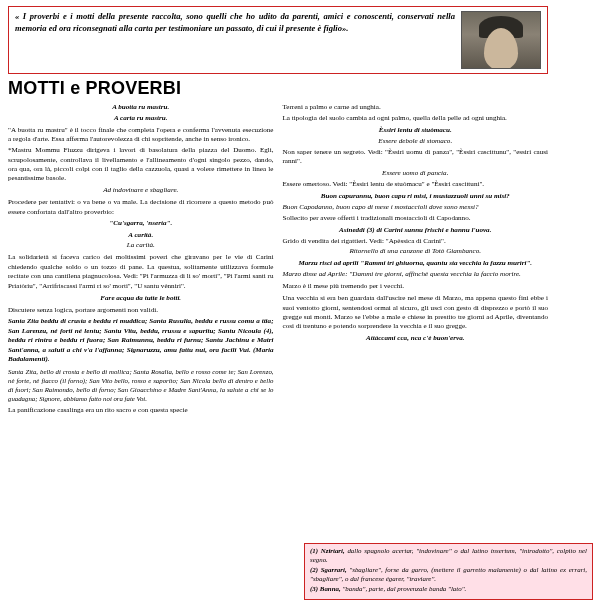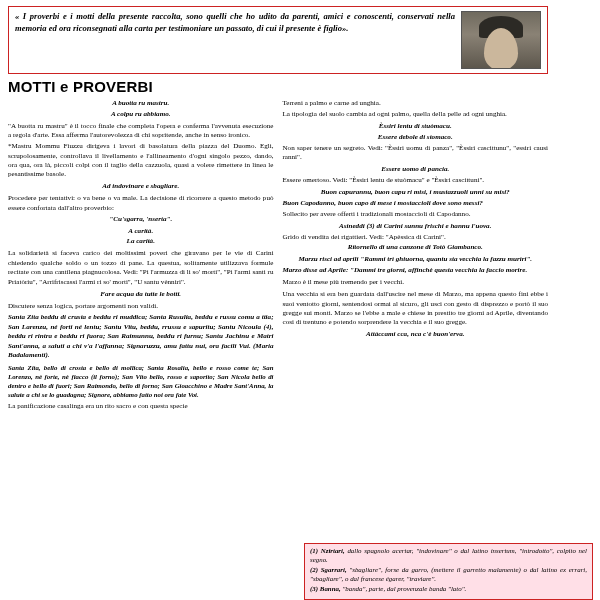--- a/index.html
+++ b/index.html
@@ -39,29 +39,29 @@
   }
   .portrait:before{
     content:"";position:absolute;left:50%;top:4px;width:44px;height:22px;
     transform:translateX(-50%);
     border-radius:50% 50% 10% 10%;
     background:#2c2a25;
   }
 
   h1.title{
     font-family:"Liberation Sans", sans-serif;
-    font-size:15px;font-weight:bold;margin:2px 0 4px 0;letter-spacing:.2px;
+    font-size:18px;font-weight:bold;margin:2px 0 4px 0;letter-spacing:.2px;
   }
 
   
   .cols{display:flex;gap:9px;}
   .col{width:285px;font-size:7.1px;line-height:1.33;text-align:justify;}
   p{margin:0 0 1.5px 0;}
   .c{text-align:center;}
-  .i{font-style:italic;font-weight:bold;}
+  .i{font-style:italic;}
   .bi{font-weight:bold;font-style:italic;}
   .sm{font-size:6.8px;}
   .blk{margin-bottom:2.5px;}
 
   
   .notebox{
     position:absolute;left:304px;bottom:0;width:289px;
     border:1px solid #cc2222;
     background:#ffdfe7;
     padding:3px 5px 4px 5px;
@@ -85,21 +85,21 @@
       <div class="epi-text">« I proverbi e i motti della presente raccolta, sono quelli che ho udito da parenti, amici e conoscenti, conservati  nella  memoria  ed ora riconsegnati alla carta per testimoniare un passato, di cui il presente è figlio».</div>
       <div class="portrait"></div>
     </div>
   </div>
 
   <h1 class="title">MOTTI e PROVERBI</h1>
 
   <div class="cols">
     <div class="col">
       <p class="bi c">A buotta ru mastru.</p>
-      <p class="bi c blk">A colpu ru abbiamo.</p>
+      <p class="bi c blk">A carta ru mastru.</p>
       <p>"A buotta ru mastru" è il tocco finale che completa l'opera e conferma l'avvenuta esecuzione a regola d'arte. Essa afferma l'autorevolezza di chi sopritende, anche in senso ironico.</p>
       <p class="blk">*Mastru Mommu Fiuzzu dirigeva i lavori di basolatura della piazza del Duomo. Egli, scrupolosamente, controllava il livellamento e l'allineamento d'ogni singolo pezzo, dando, ora qua, ora là, piccoli colpi con il taglio della cazzuola, quasi a volere rimettere in linea le pesantissime basole.</p>
       <p class="i c blk">Ad indovinare e sbagliare.</p>
       <p>Procedere per tentativi: o va bene o va male. La decisione di ricorrere a questo metodo può essere confortata dall'altro proverbio:</p>
       <p class="bi c blk">"Cu'sgarra, 'nserta".</p>
       <p class="bi c">A carità.</p>
       <p class="i c blk">La carità.</p>
       <p class="blk">La solidarietà si faceva carico dei moltissimi poveri che giravano per le vie di Carini chiedendo qualche soldo o un tozzo di pane. La questua, solitamente utilizzava formule recitate con una cantilena piagnucolosa. Vedi: "Pi l'armuzza di li so' morti", "Pi l'armi santi ru Priatòriu", "Arrifriscassi l'armi ri so' morti", "U santu vènniri".</p>
       <p class="bi c blk">Fare acqua da tutte le botti.</p>
       <p class="blk">Discutere senza logica, portare argomenti non validi.</p>

